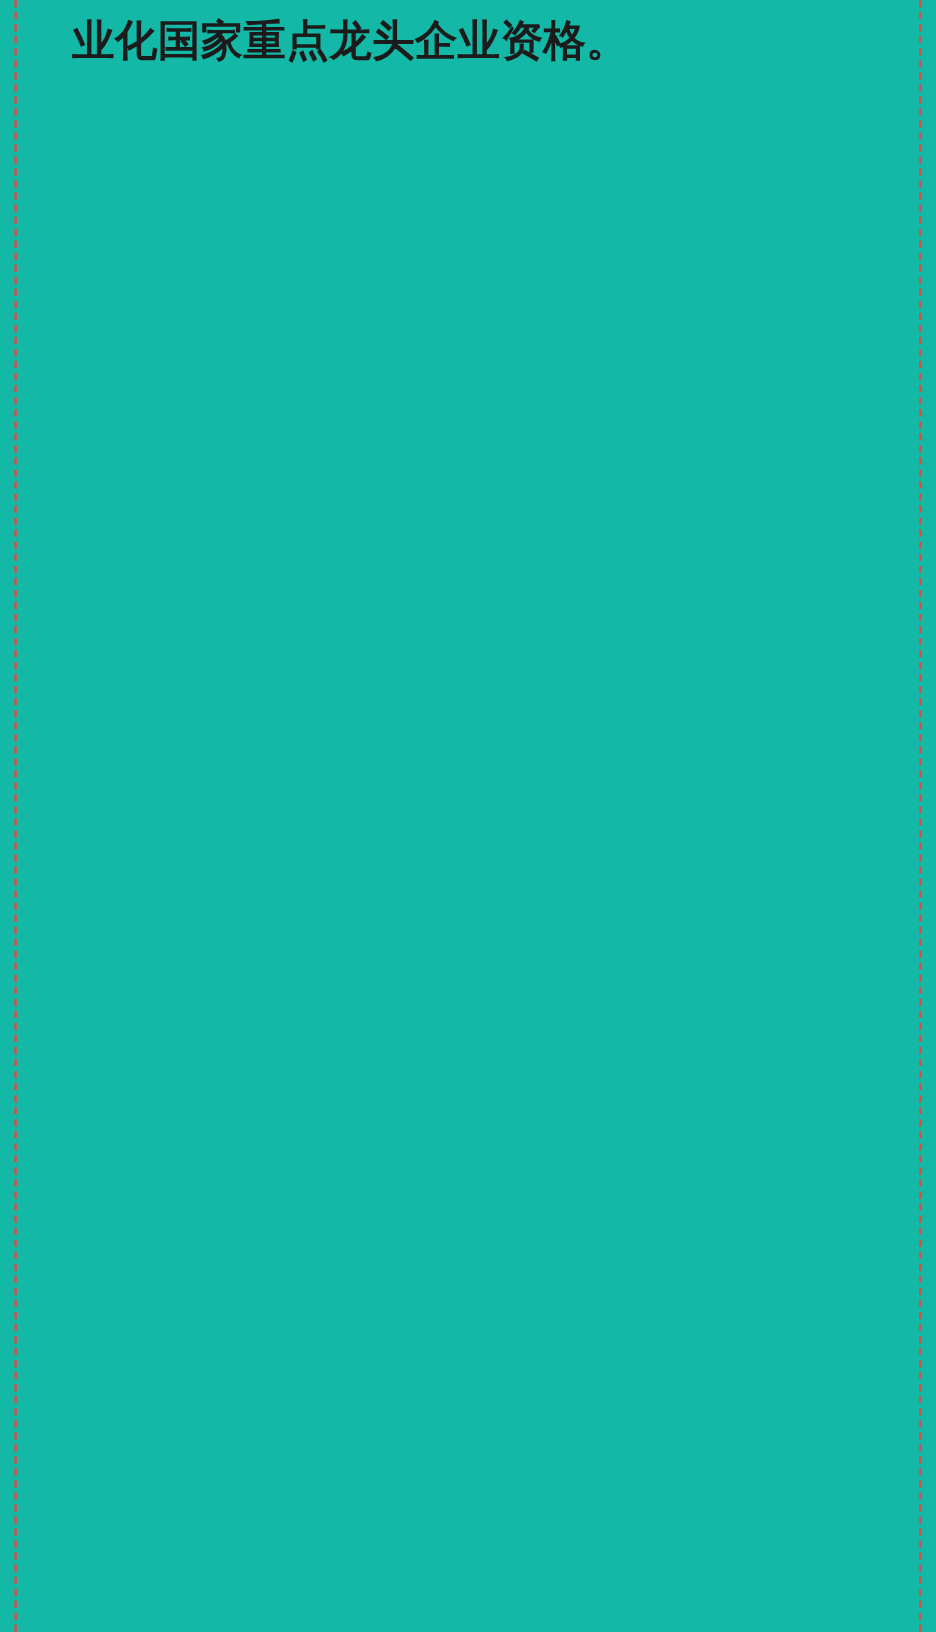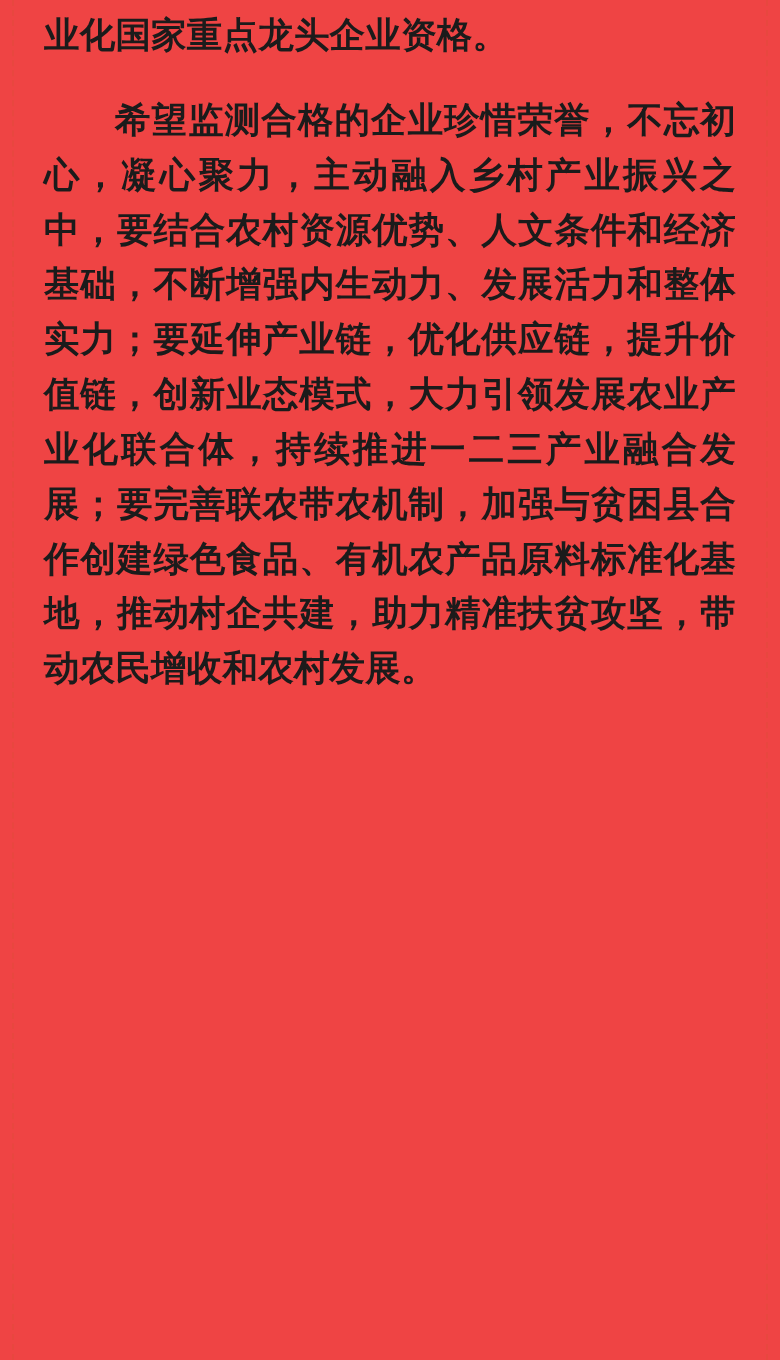--- a/index.html
+++ b/index.html
@@ -13,22 +13,22 @@
     font-family: "DejaVu Sans", "Liberation Sans", sans-serif;
     overflow: hidden;
   }
 
   
   .page {
     position: relative;
     box-sizing: border-box;
     width: 780px;
     height: 1360px;
-    background: #ef4444;
-    padding: 0 38px;
+    background: #14b8a6;
+    padding: 0 54px;
   }
 
   .edge-rule {
     position: absolute;
     top: 0;
     bottom: 0;
     width: 0;
     border-left: 2px dashed #e8473f;
   }
   .edge-rule.left  { left: 12px; }
@@ -71,17 +71,16 @@
 
 <div class="page">
 
   <div class="edge-rule left"></div>
   <div class="edge-rule right"></div>
 
   <div class="doc-body">
 
     <p class="para continuation">业化国家重点龙头企业资格。</p>
 
-    <p class="para indent spaced">希望监测合格的企业珍惜荣誉，不忘初心，凝心聚力，主动融入乡村产业振兴之中，要结合农村资源优势、人文条件和经济基础，不断增强内生动力、发展活力和整体实力；要延伸产业链，优化供应链，提升价值链，创新业态模式，大力引领发展农业产业化联合体，持续推进一二三产业融合发展；要完善联农带农机制，加强与贫困县合作创建绿色食品、有机农产品原料标准化基地，推动村企共建，助力精准扶贫攻坚，带动农民增收和农村发展。</p>
 
 
   </div>
 </div>
 
 </body></html>

